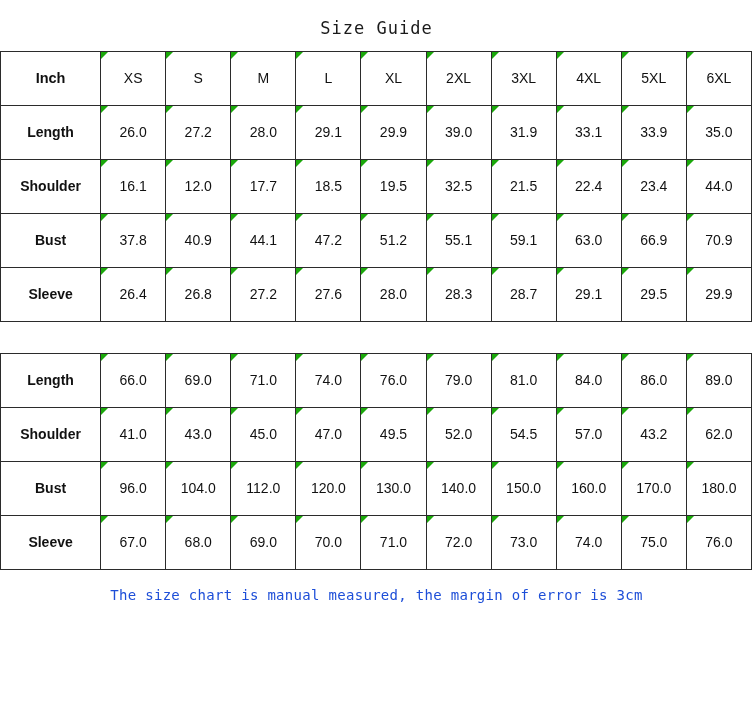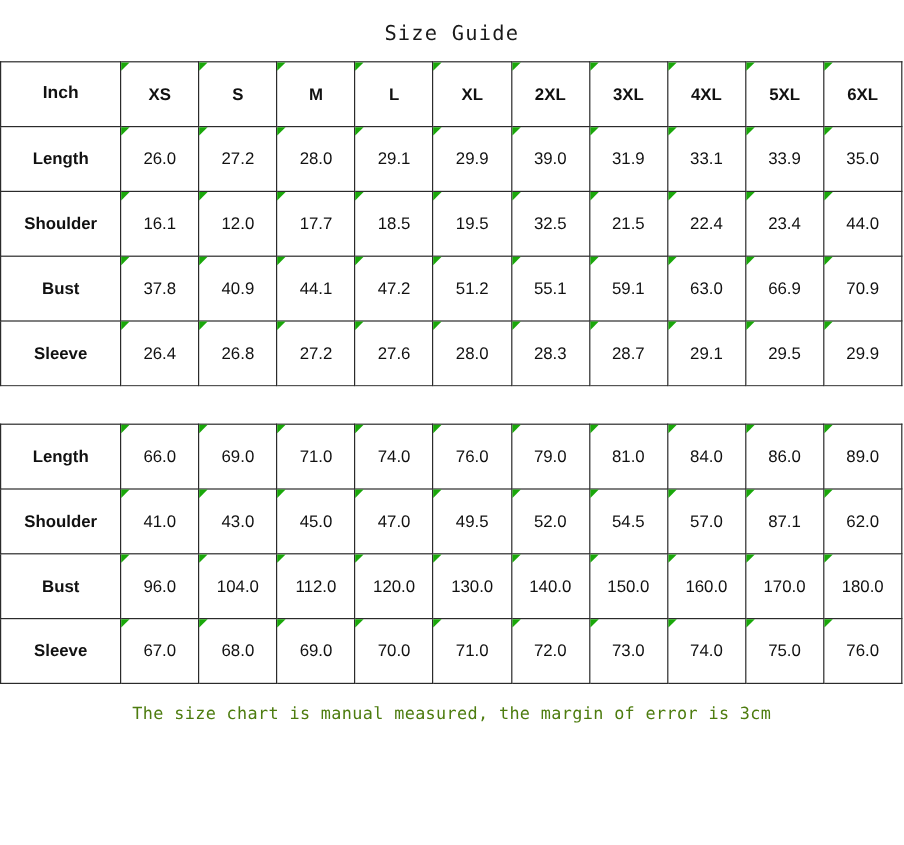--- a/index.html
+++ b/index.html
@@ -43,21 +43,21 @@
     font-size: 14px;
     color: #111111;
     position: relative;
     padding: 0;
   }
   
   table.size-table col.lead { width: 100px; }
   table.size-table col.val  { width: 65px; }
 
   .hdr td {
-    font-weight: bold;
+    font-weight: normal;
     font-size: 14.5px;
   }
   .hdr td.lead-cell {
     font-size: 14.5px;
   }
   td.lead-cell {
     font-weight: bold;
     font-size: 14.5px;
   }
   
@@ -72,21 +72,21 @@
     border-bottom: 7px solid transparent;
   }
   .spacer {
     height: 31px;
     background: #ffffff;
   }
   .footnote {
     text-align: center;
     font-family: "DejaVu Sans Mono", monospace;
     font-size: 14px;
-    color: #4d7c0f;
+    color: #1d4ed8;
     padding-top: 17px;
     letter-spacing: 0.3px;
   }
 </style>
 </head>
 <body>
 
 <div class="page">
 
   <div class="title">Size Guide</div>
@@ -213,21 +213,21 @@
       <tr>
         <td class="lead-cell">Shoulder</td>
         <td class="mark">41.0</td>
         <td class="mark">43.0</td>
         <td class="mark">45.0</td>
         <td class="mark">47.0</td>
         <td class="mark">49.5</td>
         <td class="mark">52.0</td>
         <td class="mark">54.5</td>
         <td class="mark">57.0</td>
-        <td class="mark">87.1</td>
+        <td class="mark">43.2</td>
         <td class="mark">62.0</td>
       </tr>
 
       <tr>
         <td class="lead-cell">Bust</td>
         <td class="mark">96.0</td>
         <td class="mark">104.0</td>
         <td class="mark">112.0</td>
         <td class="mark">120.0</td>
         <td class="mark">130.0</td>

